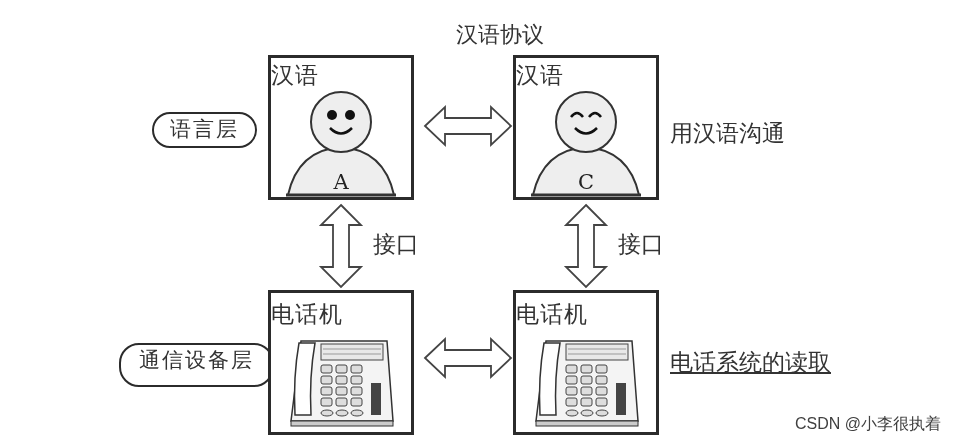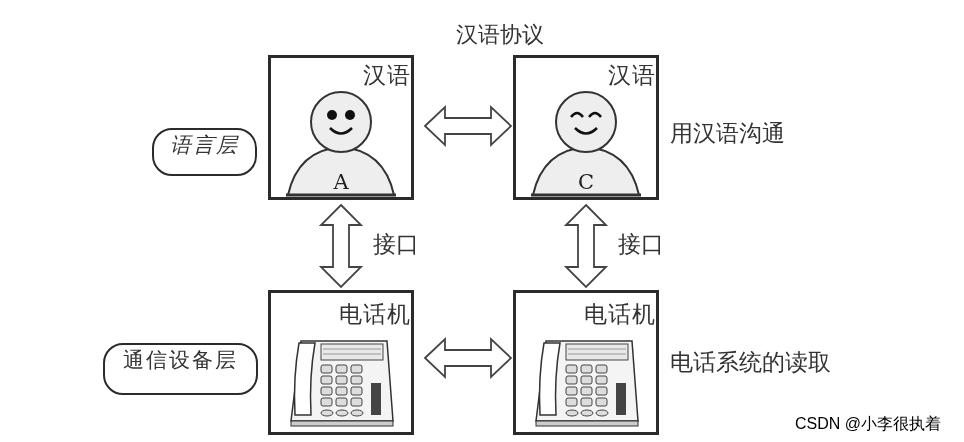--- a/index.html
+++ b/index.html
@@ -1,36 +1,36 @@
 <!DOCTYPE html>
 <html><head>
 <meta charset="utf-8">
 <style>
   html, body { margin:0; padding:0; background:#ffffff; }
   body { width:964px; height:442px; position:relative; overflow:hidden;
          font-family:"DejaVu Sans", "Liberation Sans", sans-serif; color:#2a2a2a; }
   .abs { position:absolute; }
   .box { position:absolute; border:3px solid #2b2b2b; background:#fff; box-sizing:border-box; }
-  .box-title { position:absolute; left:0; right:0; top:6px; text-align:right; font-size:23px; color:#333; letter-spacing:1px; }
+  .box-title { position:absolute; left:0; right:0; top:6px; text-align:left; font-size:23px; color:#333; letter-spacing:1px; }
   .pill { position:absolute; border:2.5px solid #2b2b2b; border-radius:20px; font-size:21px; color:#333;
           text-align:center; box-sizing:border-box; line-height:30px; letter-spacing:2px; }
   .label { position:absolute; font-size:23px; color:#333; white-space:nowrap; }
-  .watermark { position:absolute; font-size:16px; color:#000000; font-family:"Liberation Sans", sans-serif; white-space:nowrap; }
+  .watermark { position:absolute; font-size:16px; color:#404040; font-family:"Liberation Sans", sans-serif; white-space:nowrap; }
   svg { position:absolute; overflow:visible; }
 </style>
 </head>
 <body>
 
 <div class="label" style="left:420px; top:20px; font-size:22px;margin-left:36px;">汉语协议</div>
 
-<div class="pill" style="left:152px; top:128px; width:105px; height:48px;font-style:italic;">语言层</div>
-<div class="pill" style="left:103px; top:343px; width:155px; height:52px;">通信设备层</div>
+<div class="pill" style="left:152px; top:112px; width:105px; height:36px;">语言层</div>
+<div class="pill" style="left:119px; top:343px; width:155px; height:44px;">通信设备层</div>
 
 <div class="label" style="left:670px; top:118px;">用汉语沟通</div>
-<div class="label" style="left:670px; top:347px;">电话系统的读取</div>
+<div class="label" style="left:670px; top:347px;text-decoration:underline;">电话系统的读取</div>
 
 <div class="box" style="left:268px; top:55px; width:146px; height:145px;">
   <div class="box-title" style="top:2px;">汉语</div>
   <svg width="146" height="145" style="left:-3px; top:-3px;">
     <path d="M 20 140 Q 30 95 73 92 Q 116 95 126 140 Z" fill="#eeeeee" stroke="#333" stroke-width="2"></path>
     <circle cx="73" cy="67" r="30" fill="#eeeeee" stroke="#333" stroke-width="2"></circle>
     <circle cx="64" cy="60" r="5" fill="#111"></circle>
     <circle cx="82" cy="60" r="5" fill="#111"></circle>
     <path d="M 62 73 Q 73 84 84 73" fill="none" stroke="#111" stroke-width="2.5"></path>
     <line x1="18" y1="140" x2="128" y2="140" stroke="#333" stroke-width="3"></line>

